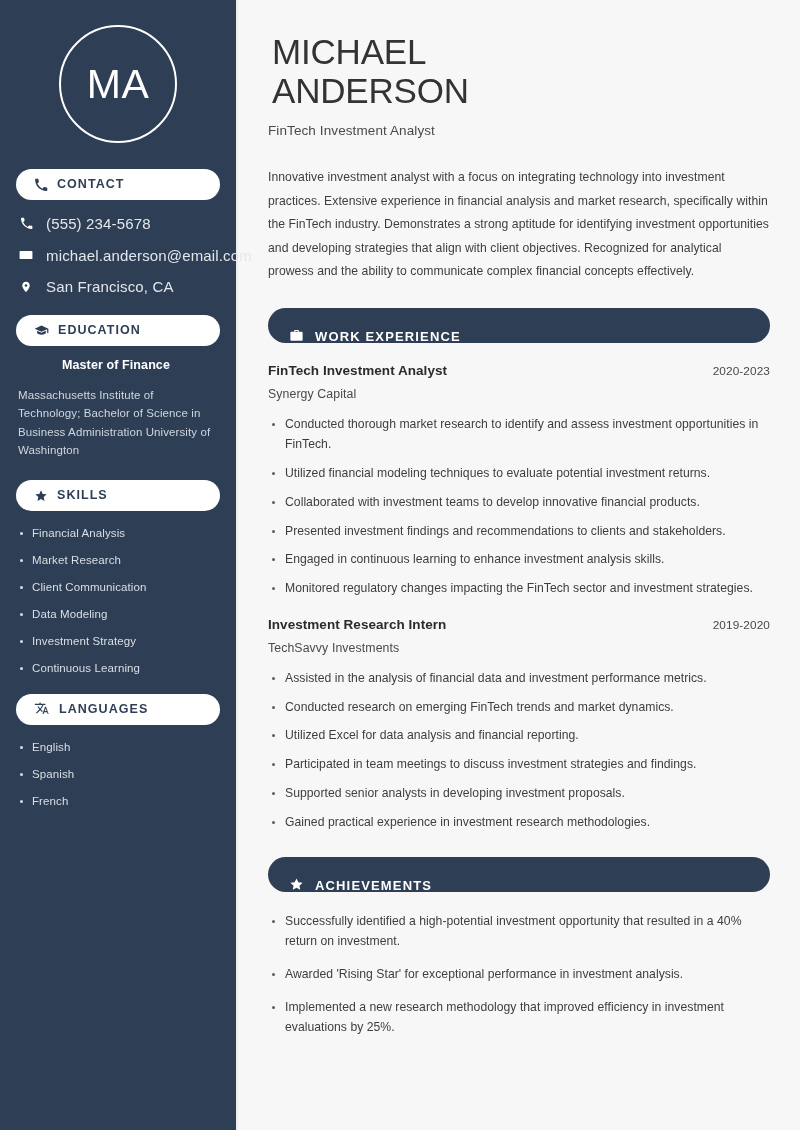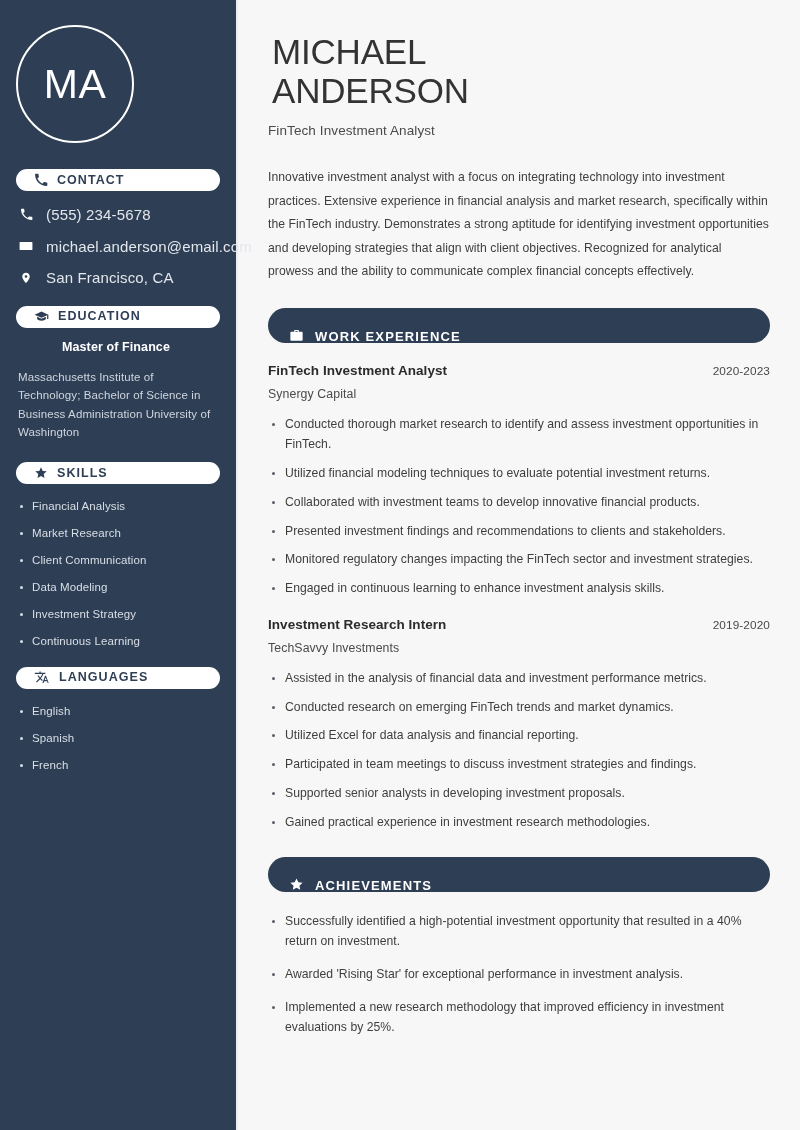--- a/index.html
+++ b/index.html
@@ -27,21 +27,21 @@
     width: 238px;
     min-width: 238px;
     background: #2e3e55;
     box-sizing: border-box;
     padding: 0 16px;
     border-right: 2px solid #eceef0;
     position: relative;
   }
   .avatar-wrap {
     display: flex;
-    justify-content: flex-start;
+    justify-content: center;
     padding-top: 25px;
     padding-bottom: 26px;
   }
   .avatar {
     width: 118px;
     height: 118px;
     border-radius: 50%;
     border: 2px solid #ffffff;
     display: flex;
     align-items: center;
@@ -52,21 +52,21 @@
     color: #ffffff;
     font-size: 41px;
     font-weight: 400;
     letter-spacing: 0.5px;
     line-height: 1;
   }
 
   .pill {
     background: #ffffff;
     border-radius: 999px;
-    height: 22px;
+    height: 31px;
     display: flex;
     align-items: center;
     gap: 9px;
     padding: 0 18px;
     box-sizing: border-box;
     margin-bottom: 12px;
   }
   .pill .pill-label {
     color: #2e3e55;
     font-size: 12.5px;
@@ -367,22 +367,22 @@
       <div class="entry-head">
         <span class="entry-role">FinTech Investment Analyst</span>
         <span class="entry-dates">2020-2023</span>
       </div>
       <div class="entry-company">Synergy Capital</div>
       <ul class="bullets">
         <li>Conducted thorough market research to identify and assess investment opportunities in FinTech.</li>
         <li>Utilized financial modeling techniques to evaluate potential investment returns.</li>
         <li>Collaborated with investment teams to develop innovative financial products.</li>
         <li>Presented investment findings and recommendations to clients and stakeholders.</li>
+        <li>Engaged in continuous learning to enhance investment analysis skills.</li>
         <li>Monitored regulatory changes impacting the FinTech sector and investment strategies.</li>
-        <li>Engaged in continuous learning to enhance investment analysis skills.</li>
       </ul>
     </div>
 
     <div class="entry">
       <div class="entry-head">
         <span class="entry-role">Investment Research Intern</span>
         <span class="entry-dates">2019-2020</span>
       </div>
       <div class="entry-company">TechSavvy Investments</div>
       <ul class="bullets">

